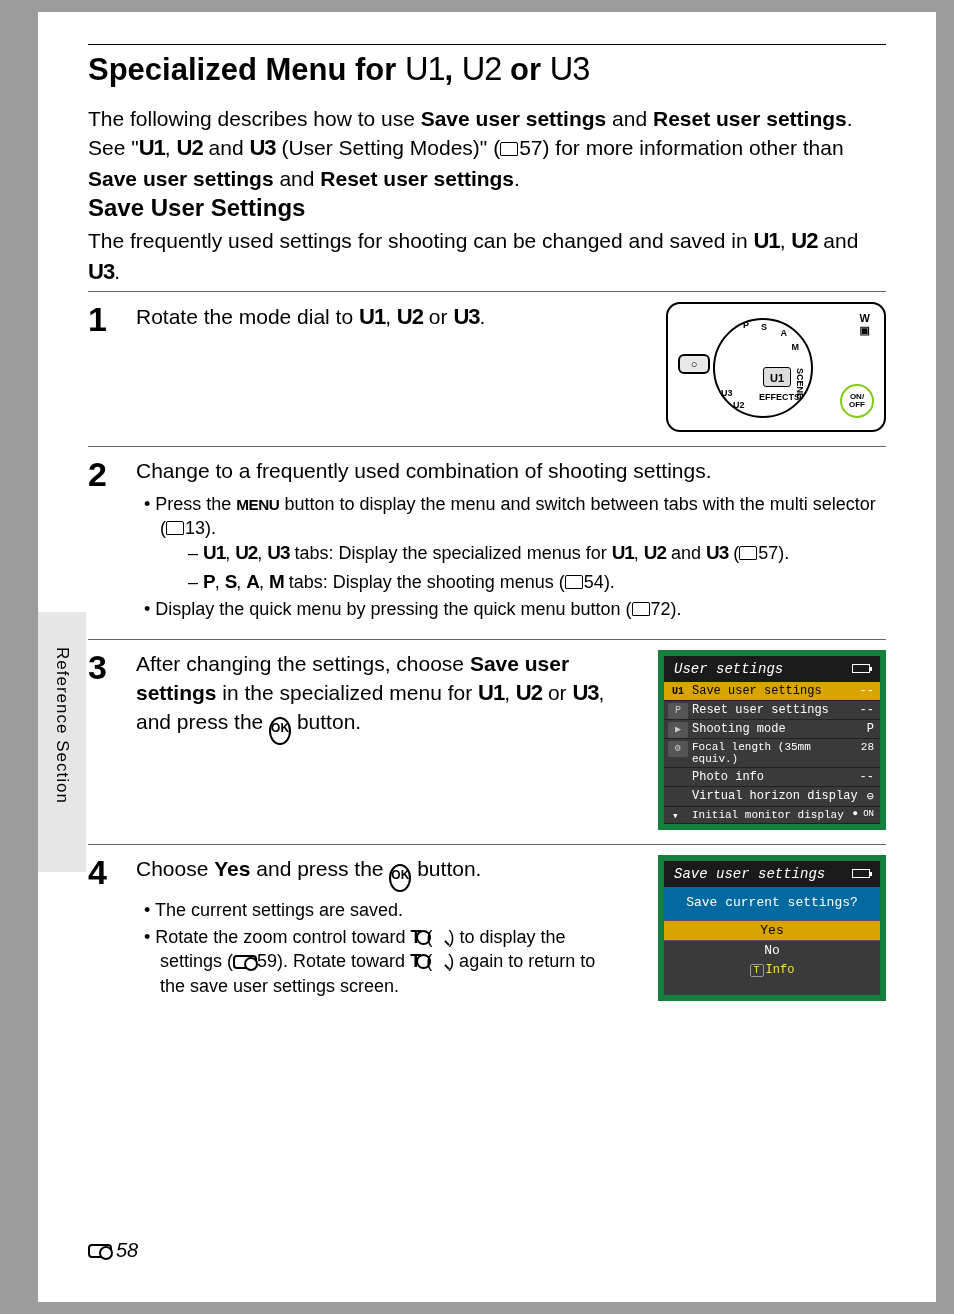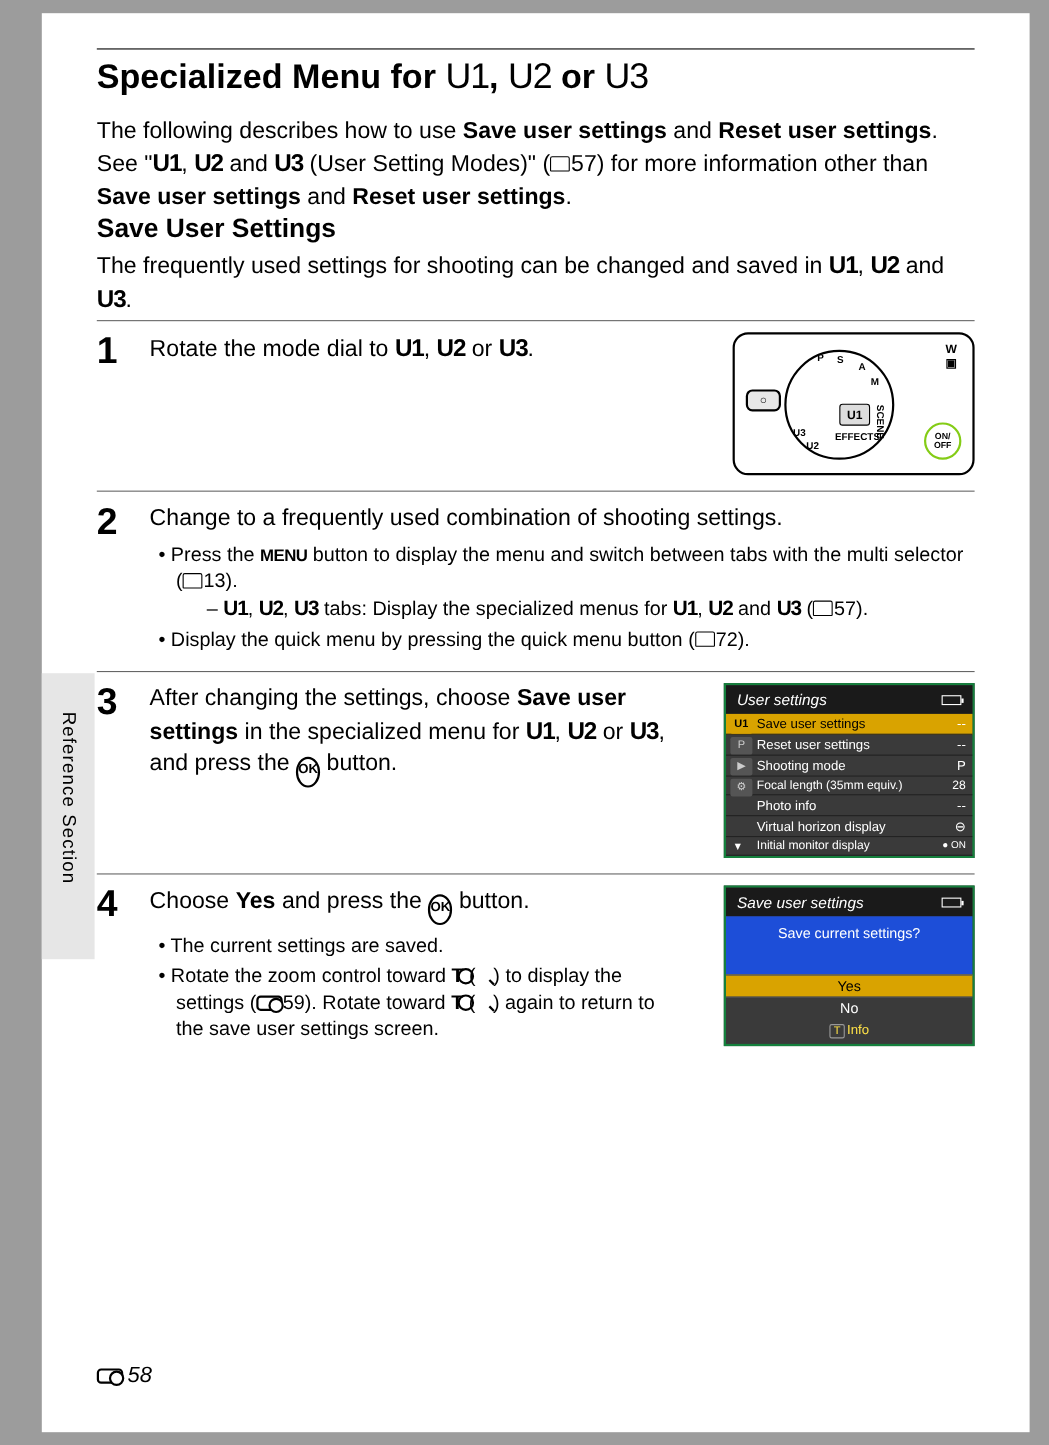--- a/index.html
+++ b/index.html
@@ -86,40 +86,40 @@
   .dial-text { position:absolute; font-size:9px; font-weight:bold; }
   .onoff {
     position:absolute; right:10px; bottom:12px; width:34px; height:34px; border:2px solid #84cc16;
     border-radius:50%; font-size:8px; font-weight:bold; text-align:center; padding-top:7px; line-height:1;
   }
   .w-label { position:absolute; right:14px; top:8px; font-size:11px; font-weight:bold; text-align:center; }
 
   
   .lcd {
     width: 228px; background: #3a3a3a; color: #fff; font-size: 13px;
-    border: 2px solid #15803d; flex-shrink: 0;
+    border: 6px solid #15803d; flex-shrink: 0; font-family: Liberation Mono, monospace;
   }
   .lcd-title {
     background: #1a1a1a; padding: 5px 10px; font-style: italic; font-size: 14px;
     display:flex; justify-content:space-between; align-items:center;
   }
   .lcd-row {
     display:flex; justify-content:space-between; padding:2px 6px 2px 28px;
     border-bottom: 1px solid #222; font-size:12px; position:relative;
   }
   .lcd-row.selected { background:#d9a300; color:#000; }
   .lcd-tab {
     position:absolute; left:4px; width:20px; height:16px; background:#555;
     font-size:10px; text-align:center; line-height:16px; color:#ccc; border-radius:2px;
   }
   .lcd-tab.active { background:#d9a300; color:#000; font-weight:bold; }
   .lcd-row .val { color:#fff; }
   .lcd-footer { padding:3px 10px; text-align:center; font-size:12px; color:#fde047; }
 
-  .lcd2 .prompt { text-align:center; background:#1d4ed8; padding:8px 0 30px; font-size:13px; }
+  .lcd2 .prompt { text-align:center; background:#0369a1; padding:8px 0 10px; font-size:13px; }
   .lcd2 .opt { text-align:center; padding:2px 0; border-top:1px solid #555; font-size:13px; }
   .lcd2 .opt.sel { background:#d9a300; color:#000; }
 
   .page-num {
     position:absolute; left:50px; bottom:40px; font-size:20px; font-style:italic;
     display:flex; align-items:center; gap:4px;
   }
   .ref-icon { width:24px; height:14px; border:2px solid #000; border-radius:4px; position:relative; }
   .ref-icon::after { content:""; position:absolute; width:10px; height:10px; border:2px solid #000; border-radius:50%; right:-3px; top:0px; background:#fff; }
 
@@ -181,20 +181,21 @@
     <div class="step-block">
       <div class="step-row">
         <div class="step-num">2</div>
         <div class="step-body">
           <span>Change to a frequently used combination of shooting settings.</span>
           <div class="bullets">
             <ul>
               <li><span>Press the </span><span class="menu-word">MENU</span><span> button to display the menu and switch between tabs with the multi selector (</span><span class="book-icon"></span><span>13</span><span>).</span>
                 <ul>
                   <li><span class="u-mode bold">U1</span><span>, </span><span class="u-mode bold">U2</span><span>, </span><span class="u-mode bold">U3</span><span> tabs: Display the specialized menus for </span><span class="u-mode bold">U1</span><span>, </span><span class="u-mode bold">U2</span><span> and </span><span class="u-mode bold">U3</span><span> (</span><span class="book-icon"></span><span>57</span><span>).</span></li>
+                  <li><span class="u-mode bold">P</span><span>, </span><span class="u-mode bold">S</span><span>, </span><span class="u-mode bold">A</span><span>, </span><span class="u-mode bold">M</span><span> tabs: Display the shooting menus (</span><span class="book-icon"></span><span>54</span><span>).</span></li>
                 </ul>
               </li>
               <li><span>Display the quick menu by pressing the quick menu button (</span><span class="book-icon"></span><span>72</span><span>).</span></li>
             </ul>
           </div>
         </div>
       </div>
     </div>
 
     <div class="step-block">

